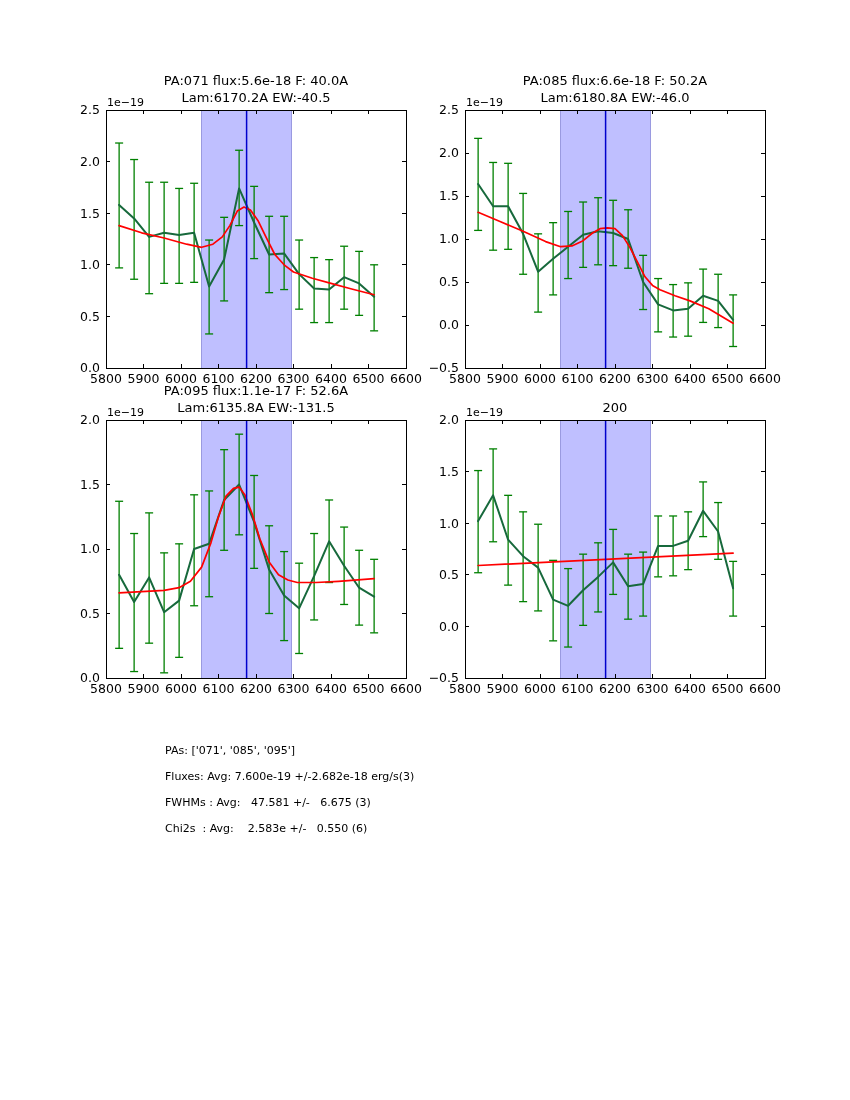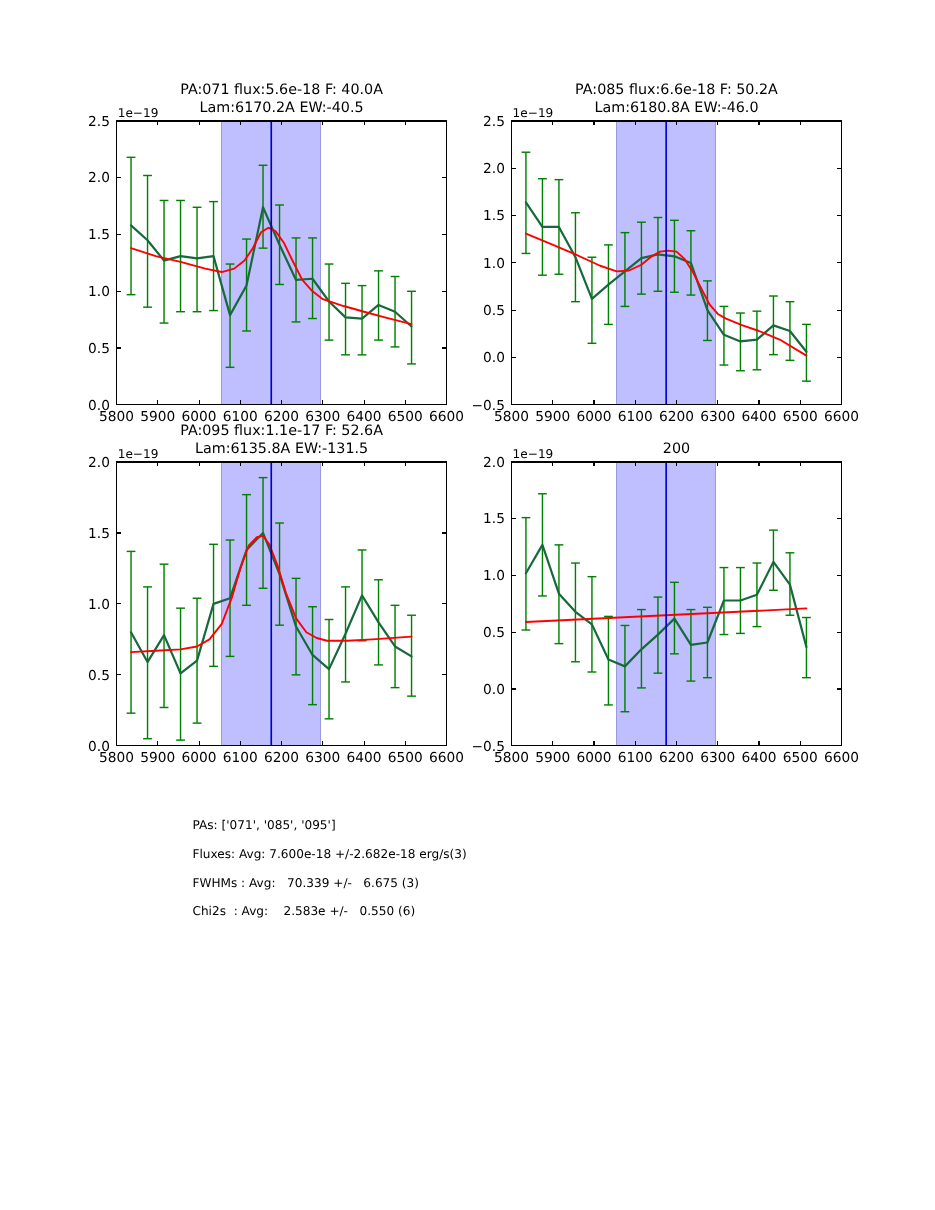--- a/index.html
+++ b/index.html
@@ -1,20 +1,20 @@
 <!DOCTYPE html>
 <html><head>
 <meta charset="utf-8">
 <style>
   html,body{margin:0;padding:0;background:#fff;}
   .page{position:relative;width:850px;height:1100px;background:#ffffff;overflow:hidden;
         font-family:"DejaVu Sans",sans-serif;color:#000;}
   svg.panel{position:absolute;overflow:visible;}
   svg text{font-family:"DejaVu Sans",sans-serif;fill:#000000;}
-  .summary{position:absolute;left:175px;top:738px;}
+  .summary{position:absolute;left:165px;top:738px;}
   .summary-line{white-space:pre;font-size:11px;line-height:26px;color:#000;}
 </style>
 </head>
 <body>
 
 <div class="page">
   <svg class="panel" id="panel-0" style="left:66px;top:66px" width="360" height="340">
       <rect x="135.6" y="44" width="90.0" height="258" fill="#bfbfff" stroke="#9a9ae0" stroke-width="1" shape-rendering="crispEdges"></rect>
       <line x1="40.0" y1="302" x2="40.0" y2="298" stroke="#000000" stroke-width="1" shape-rendering="crispEdges"></line>
       <line x1="40.0" y1="44" x2="40.0" y2="48" stroke="#000000" stroke-width="1" shape-rendering="crispEdges"></line>
@@ -589,17 +589,17 @@
       <polyline points="53.1,145.1 68.1,119.3 83.1,163.7 98.1,180.2 113.1,191.6 128.1,223.6 143.1,229.8 158.1,214.3 173.1,200.9 188.1,186.4 203.1,210.2 218.1,208.1 233.1,169.9 248.1,169.9 263.1,164.7 278.1,134.8 293.1,155.5 308.1,212.2" fill="none" stroke="#17693c" stroke-width="2" stroke-linejoin="round" stroke-linecap="round"></polyline>
       <polyline points="53.1,189.5 308.1,177.1" fill="none" stroke="#ff0000" stroke-width="1.7" stroke-linejoin="round" stroke-linecap="round"></polyline>
       <line x1="180.6" y1="44" x2="180.6" y2="302" stroke="#0000cd" stroke-width="1.5"></line>
       <rect x="40" y="44" width="300" height="258" fill="none" stroke="#000000" stroke-width="1" shape-rendering="crispEdges"></rect>
       <text x="190" y="36" text-anchor="middle" font-size="13px">200</text>
       <text x="41" y="40" font-size="11px">1e−19</text>
     </svg>
 
   <div class="summary">
     <div class="summary-line">PAs: ['071', '085', '095']</div>
-    <div class="summary-line">Fluxes: Avg: 7.600e-18 +/-2.682e-18 erg/s(3)</div>
-    <div class="summary-line">FWHMs : Avg:   70.339 +/-   6.675 (3)</div>
+    <div class="summary-line">Fluxes: Avg: 7.600e-19 +/-2.682e-18 erg/s(3)</div>
+    <div class="summary-line">FWHMs : Avg:   47.581 +/-   6.675 (3)</div>
     <div class="summary-line">Chi2s  : Avg:    2.583e +/-   0.550 (6)</div>
   </div>
 </div>
 
 </body></html>

